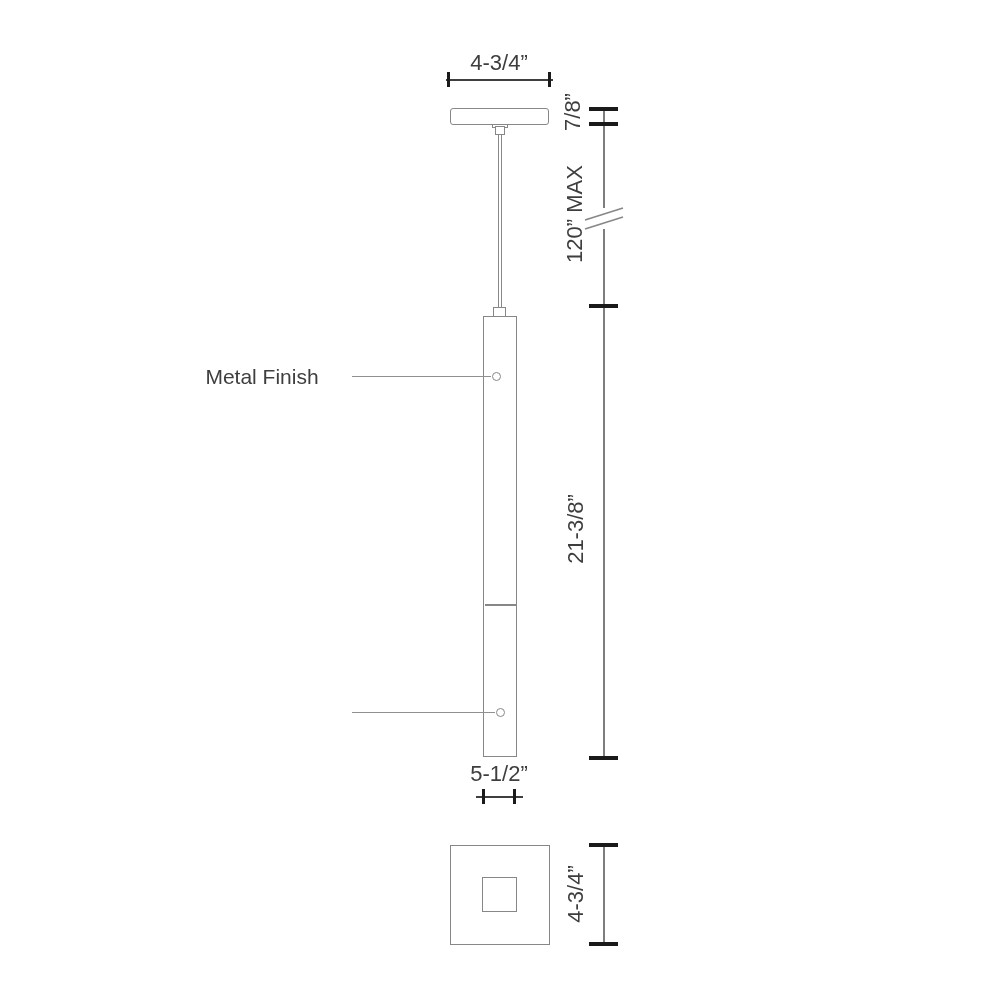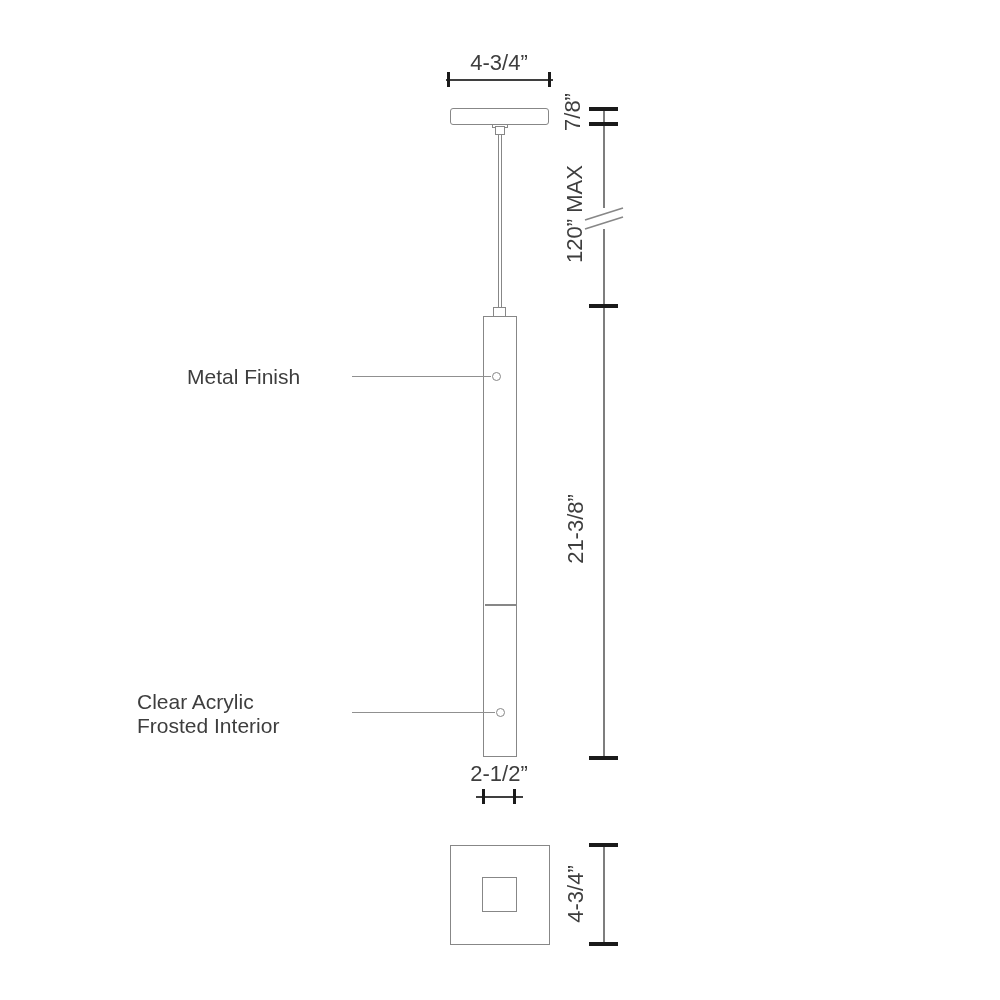--- a/index.html
+++ b/index.html
@@ -91,21 +91,21 @@
     font-size: 22px;
     color: var(--text, #3e3e3e);
     white-space: nowrap;
     transform: translate(-50%, -50%) rotate(-90deg);
     transform-origin: center center;
   }
   .callout-label {
     position: absolute;
     font-size: 21px;
     color: var(--text, #3e3e3e);
-    text-align: left;
+    text-align: center;
     white-space: nowrap;
     line-height: 24px;
   }
 </style>
 </head>
 <body>
 
 <div id="canvas">
 
   <div class="dim-text" style="left:429px; top:50px; width:140px;">4-3/4”</div>
@@ -122,25 +122,23 @@
   <div class="outline-rect" style="left:493px; top:307px; width:13px; height:10px;"></div>
   <div class="outline-rect" style="left:483px; top:316px; width:34px; height:441px;"></div>
   <div class="hline-outline" style="left:484.5px; top:604px; width:31px;"></div>
 
   <div class="dot" style="left:492px; top:372px;"></div>
   <div class="dot" style="left:496px; top:708px;"></div>
 
   <div class="callout-label" style="left:187px; top:365px; width:150px;">Metal Finish</div>
   <div class="leader" style="left:352px; top:376px; width:139px;"></div>
 
-  <div class="callout-label" style="left:137px; top:690px; width:200px;">Clear Acrylic</div>
-  <div class="callout-label" style="left:137px; top:714px; width:200px;">Frosted Interior</div>
   <div class="leader" style="left:352px; top:712px; width:143px;"></div>
 
-  <div class="dim-text" style="left:429px; top:761px; width:140px;">2-1/2”</div>
+  <div class="dim-text" style="left:429px; top:761px; width:140px;">5-1/2”</div>
   <div class="dim-h" style="left:476px; top:796px; width:47px;"></div>
   <div class="vtick" style="left:482px; top:789px;"></div>
   <div class="vtick" style="left:513px; top:789px;"></div>
 
   <div class="outline-rect" style="left:450px; top:845px; width:100px; height:100px;"></div>
   <div class="outline-rect" style="left:482px; top:877px; width:35px; height:35px;"></div>
 
   <div class="dim-v" style="left:603px; top:109px; height:99px;"></div>
   <div class="dim-v" style="left:603px; top:229px; height:529px;"></div>
 

